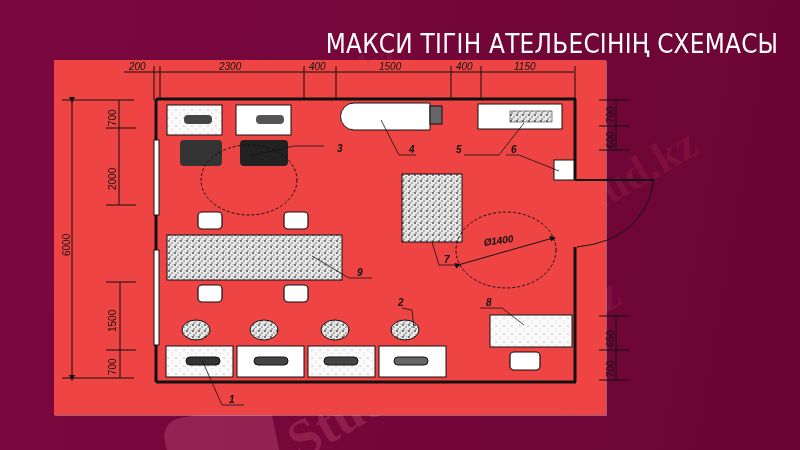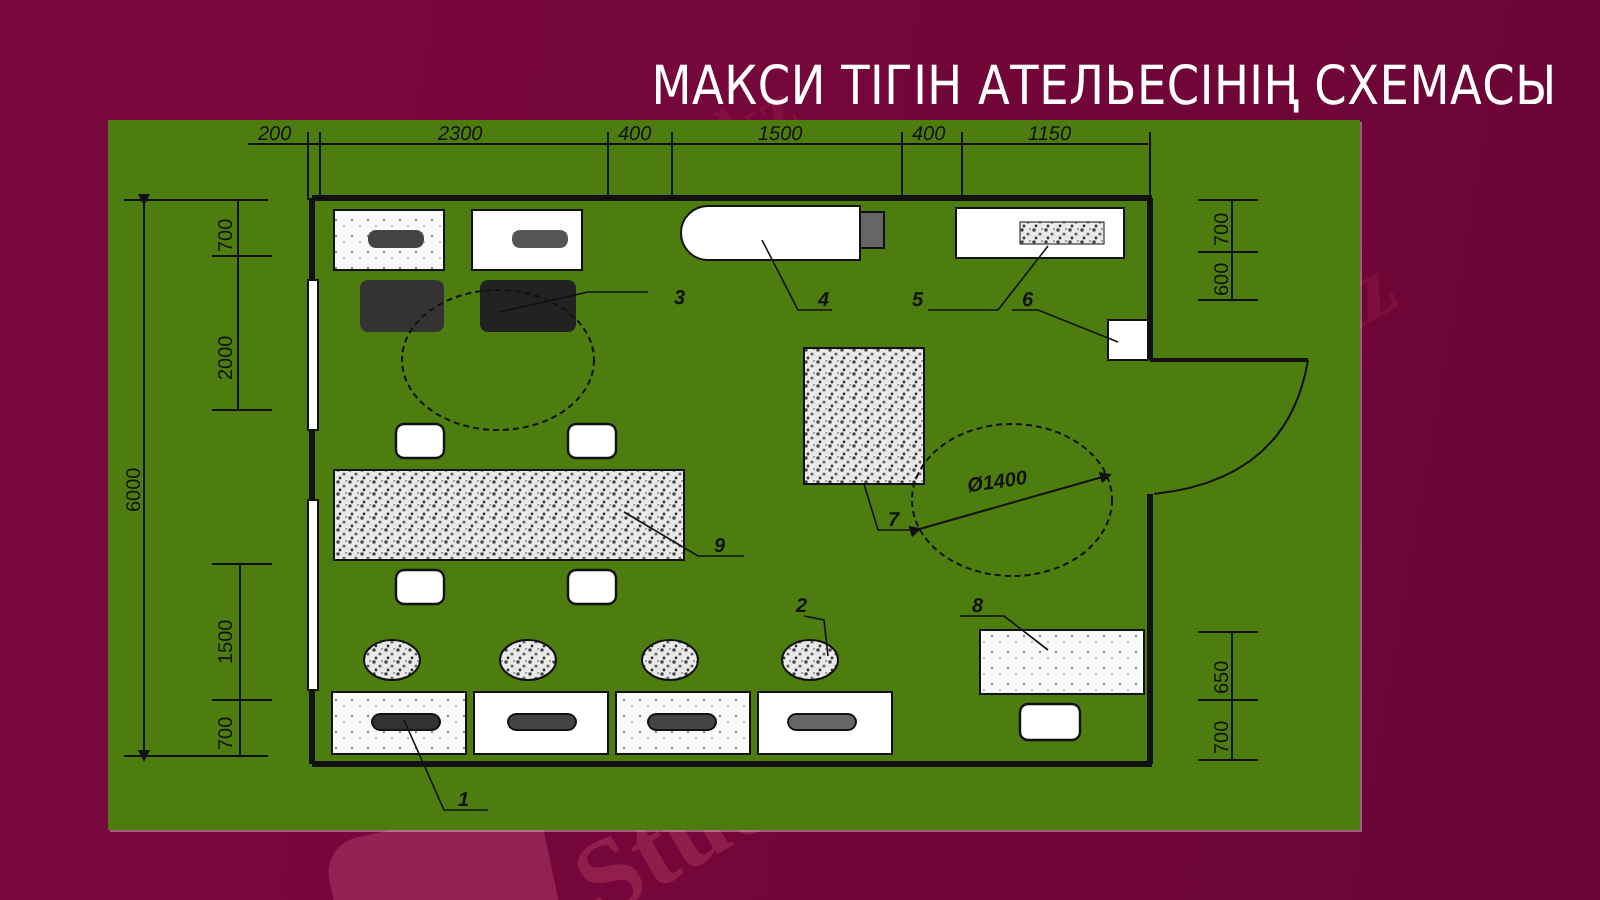--- a/index.html
+++ b/index.html
@@ -9,22 +9,22 @@
       font-family: "Liberation Sans", sans-serif;
     }
     .slide-title {
       position: absolute; right: 22px; top: 10px;
       color: #ffffff; font-size: 27px; letter-spacing: 0.3px;
       font-family: "DejaVu Sans", sans-serif; font-weight: normal;
       transform: scaleX(0.86); transform-origin: right center;
       white-space: nowrap;
     }
     .drawing {
-      position: absolute; left: 54px; top: 60px; width: 626px; height: 355px;
-      background: #4d7c0f;
+      position: absolute; left: 54px; top: 60px; width: 552px; height: 355px;
+      background: #ef4444;
       box-shadow: 1px 1px 0 rgba(255,255,255,0.35);
     }
     .drawing svg { position: absolute; left: 0; top: 0; }
     .dimtext { font-family: "Liberation Sans", sans-serif; font-style: italic; font-size: 10px; fill: #111; }
     .vtext { font-family: "Liberation Sans", sans-serif; font-size: 10px; fill: #111; }
     .labeltext { font-family: "Liberation Sans", sans-serif; font-style: italic; font-weight: bold; font-size: 10px; fill: #111; }
     .watermark {
       position: absolute; font-family: "Liberation Serif", serif; font-weight: bold;
       color: rgba(200, 60, 90, 0.18); pointer-events: none; white-space: nowrap;
     }

